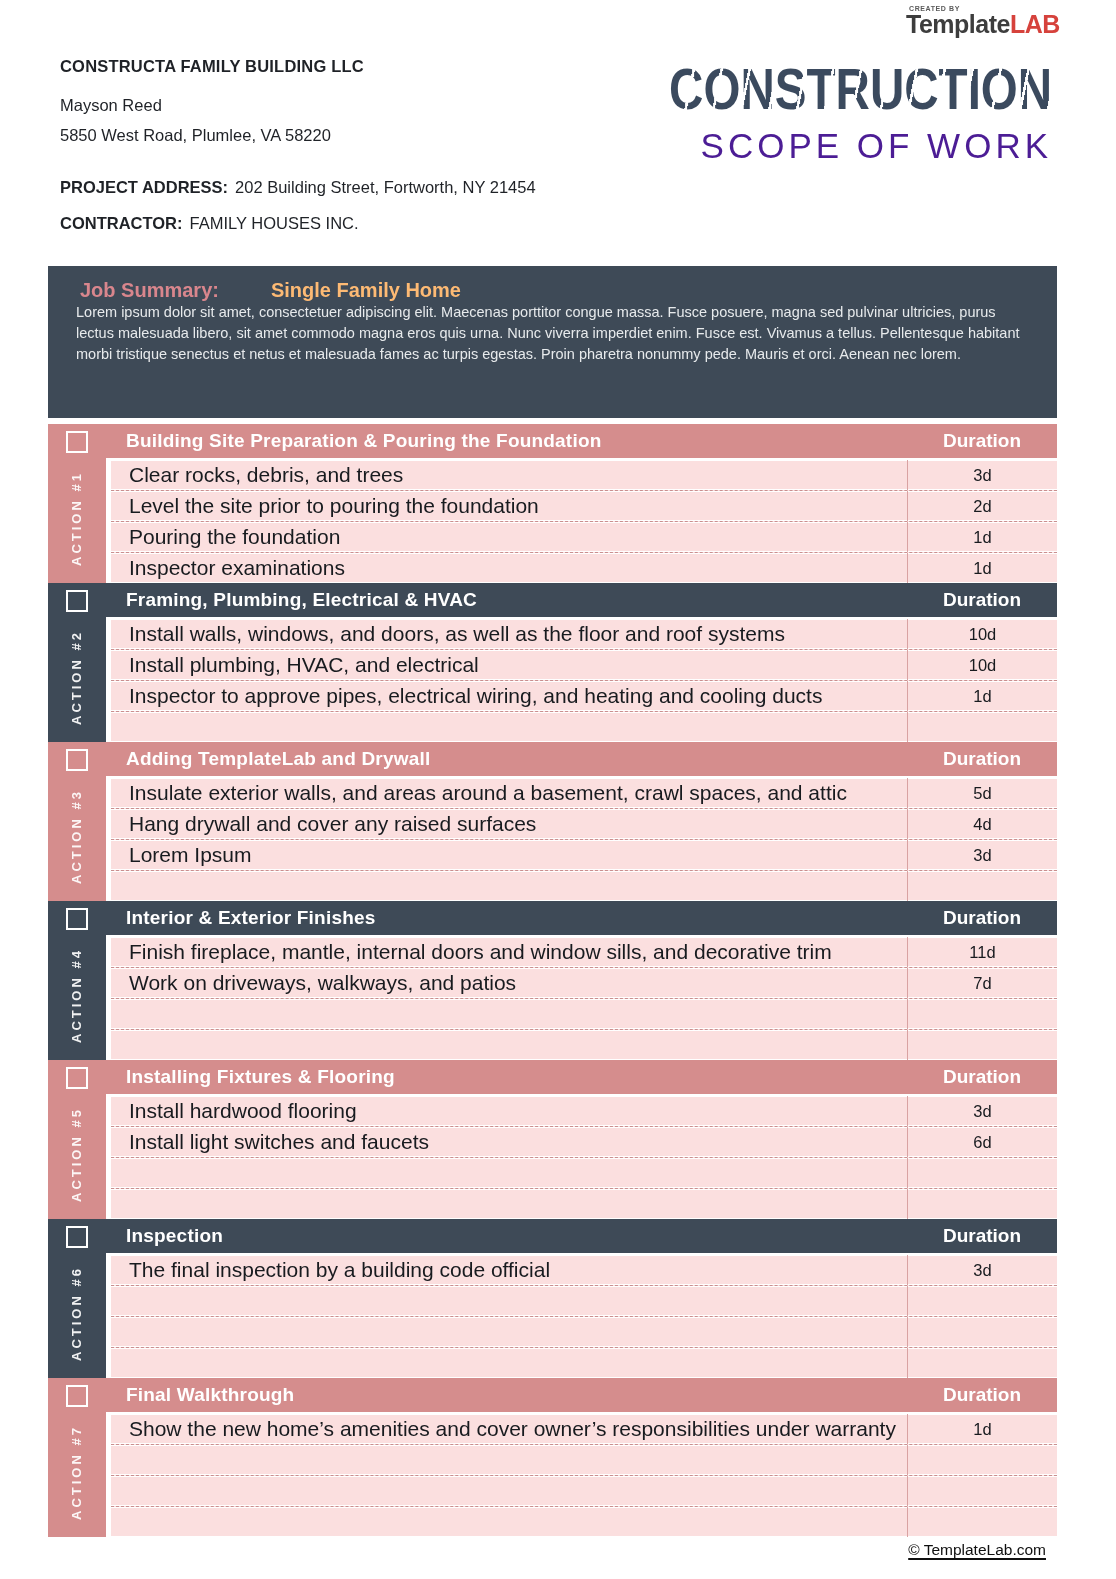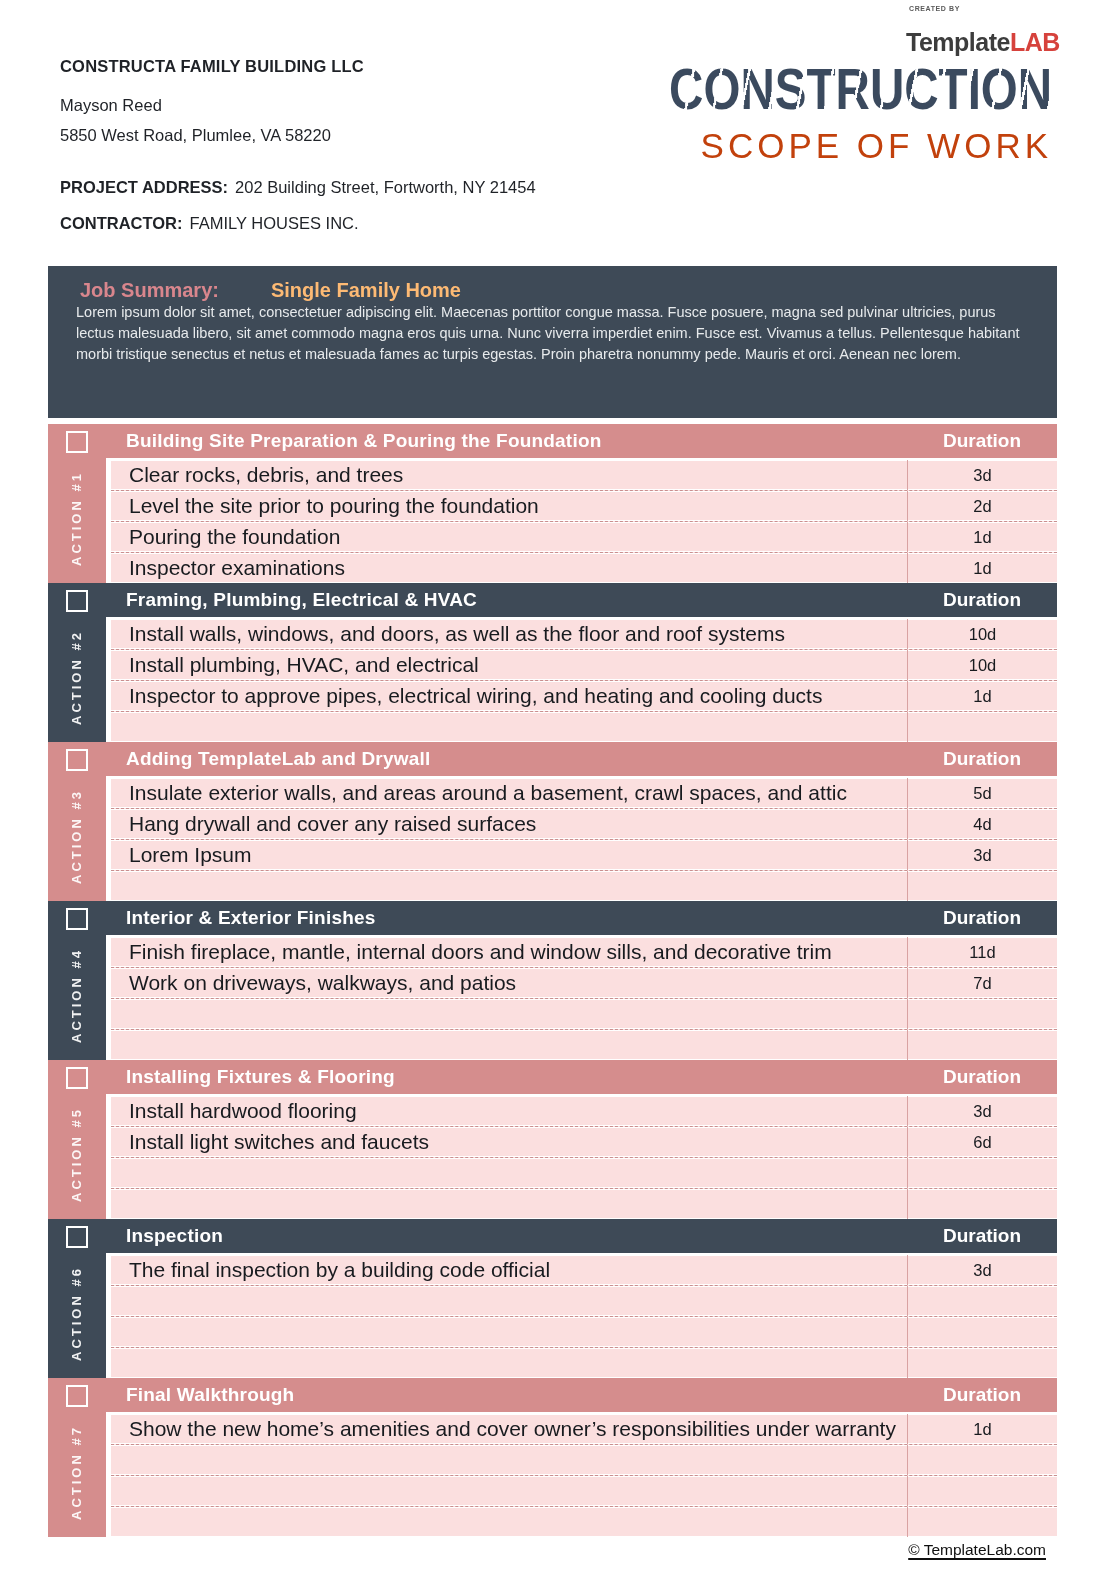--- a/index.html
+++ b/index.html
@@ -8,21 +8,21 @@
     width: 1116px;
     height: 1579px;
     background: #ffffff;
     font-family: "Liberation Sans", sans-serif;
     overflow: hidden;
   }
 
   
   .tl-logo { position: absolute; top: 5px; left: 906px; }
   .tl-created { font-size: 7px; font-weight: bold; color: #5a5a5a; letter-spacing: 0.6px; margin: 0 0 0 3px; }
-  .tl-brand { font-size: 25px; font-weight: bold; color: #3d3d3d; letter-spacing: -0.5px; line-height: 1; margin-top: 18px; }
+  .tl-brand { font-size: 25px; font-weight: bold; color: #3d3d3d; letter-spacing: -0.5px; line-height: 1; }
   .tl-brand .red { color: #d6423c; }
 
   
   .company { position: absolute; left: 60px; top: 57px; color: #1f2227; }
   .company-name { font-size: 16.5px; font-weight: bold; letter-spacing: 0.2px; margin-bottom: 14px; }
   .company-line { font-size: 16.5px; line-height: 30px; }
 
   
   .construction { position: absolute; right: 64px; top: 60px; text-align: right; }
   .construction-main {
@@ -31,21 +31,21 @@
     white-space: nowrap;
   }
   @supports ((-webkit-background-clip: text) or (background-clip: text)) {
     .construction-main {
       color: transparent;
       background: repeating-linear-gradient(104deg, #3b4a5e 0 30px, rgba(255,255,255,0) 30px 33px);
       -webkit-background-clip: text;
       background-clip: text;
     }
   }
-  .construction-sub { font-size: 35px; color: #c2410c; letter-spacing: 4px; margin-top: 8px; white-space: nowrap; }
+  .construction-sub { font-size: 35px; color: #4c1d95; letter-spacing: 4px; margin-top: 8px; white-space: nowrap; }
 
   
   .meta { position: absolute; left: 60px; top: 178px; color: #1f2227; font-size: 16.5px; }
   .meta-line { margin-bottom: 17px; }
   .meta-line .b { font-weight: bold; margin-right: 7px; }
 
   
   .job-summary {
     position: absolute; left: 48px; top: 266px; width: 1009px; height: 152px;
     background: #3e4a57; box-sizing: border-box; padding: 13px 28px 0 28px;

